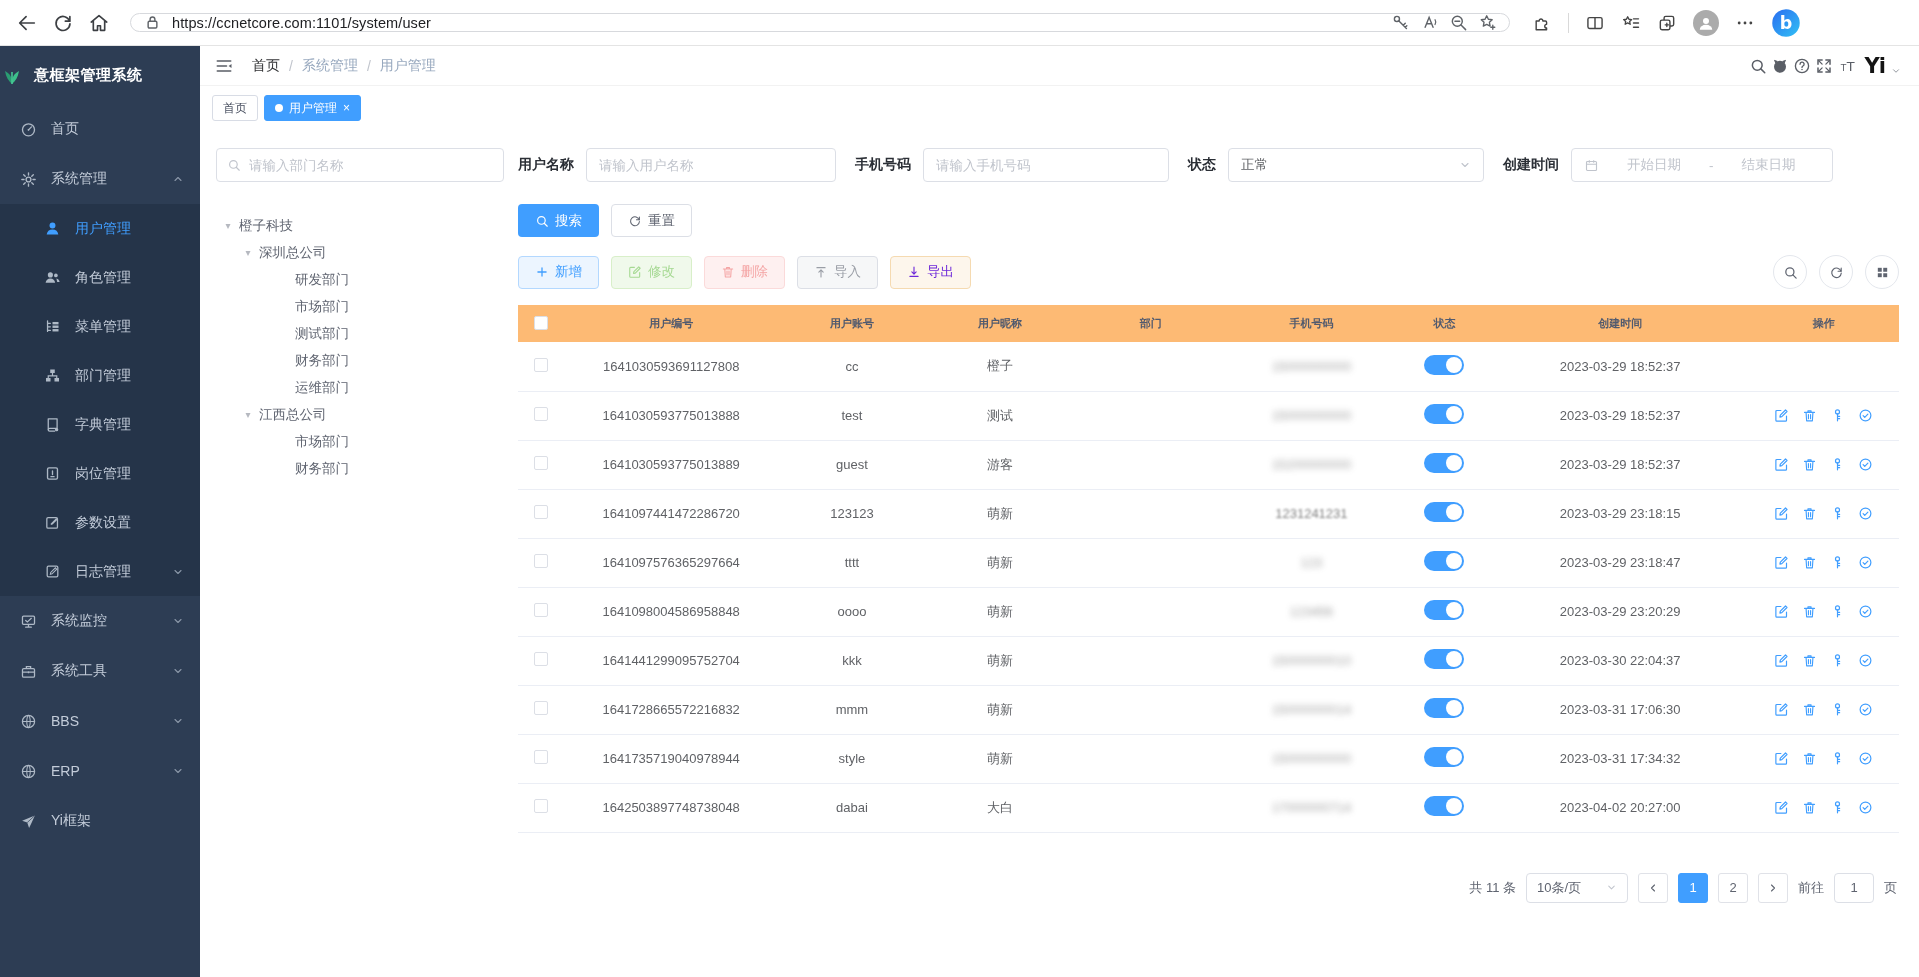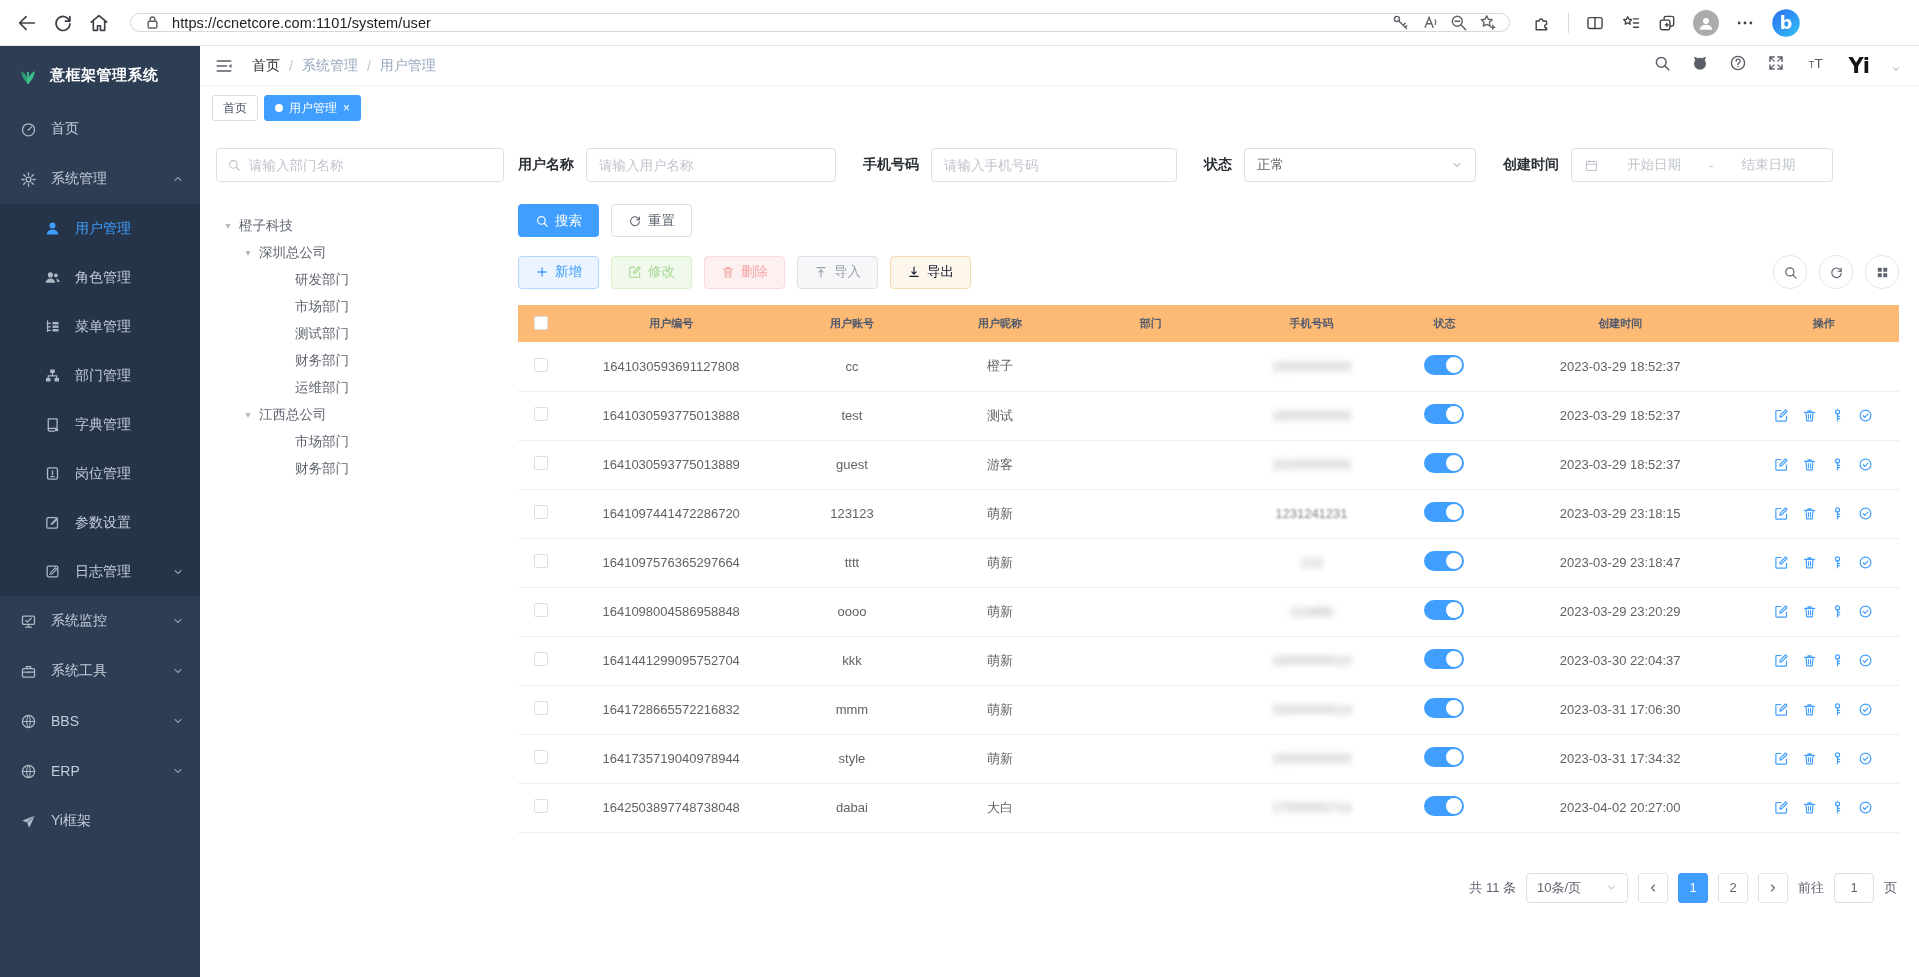--- a/index.html
+++ b/index.html
@@ -18,41 +18,41 @@
   .chrome-right { display:flex; align-items:center; gap:16px; padding-left:8px; }
   .chrome-right .b-btn { width:20px; height:20px; color:#444; }
   .v-div { width:1px; height:20px; background:#d9d9d9; }
   .avatar-chip { width:26px; height:26px; border-radius:50%; background:#ababab; display:flex;
     align-items:center; justify-content:center; overflow:hidden; cursor:pointer; }
   .bing-chip { width:30px; height:30px; cursor:pointer; }
 
   
   .app { display:flex; height:931px; }
   .sidebar { width:200px; background:#2d3d54; color:#c3ccd9; flex:0 0 auto; }
-  .logo-row { height:58px; display:flex; align-items:center; gap:10px; padding-left:16px; }
+  .logo-row { height:58px; display:flex; align-items:center; gap:10px; }
   .logo-title { color:#fff; font-size:15px; font-weight:bold; letter-spacing:.5px; }
   .s-item { height:50px; display:flex; align-items:center; gap:14px; padding:0 16px 0 20px;
     font-size:14px; cursor:pointer; position:relative; }
   .s-item .s-ico { width:17px; height:17px; color:#aeb9c6; flex:0 0 auto; }
   .s-sub { background:#253449; }
   .s-sub .s-item { padding-left:44px; height:49px; }
   .s-item.active { color:#409eff; }
   .s-item.active .s-ico { color:#409eff; }
   .s-chev { margin-left:auto; width:12px; height:12px; color:#8a97a8; }
   .chev-up { transform:rotate(180deg); }
 
   .main { flex:1; display:flex; flex-direction:column; background:#fff; min-width:0; }
   .navbar { height:40px; display:flex; align-items:center; padding:0 18px 0 14px;
     border-bottom:1px solid #f2f2f2; }
   .hamburger { width:20px; height:20px; color:#5a5e66; cursor:pointer; }
   .breadcrumb { display:flex; align-items:center; gap:9px; margin-left:18px; font-size:14px; }
   .bc-home { color:#303133; font-weight:500; }
   .bc-sep { color:#c0c4cc; }
   .bc-dim { color:#97a8be; }
-  .nav-right { margin-left:auto; display:flex; align-items:flex-start; gap:20px; }
+  .nav-right { margin-left:auto; display:flex; align-items:center; gap:4px; }
   .nav-ic { width:18px; height:18px; color:#5a5e66; cursor:pointer; }
   .yi-logo { font-size:21px; font-weight:900; color:#141414; letter-spacing:-1px; cursor:pointer;
     font-family:"DejaVu Sans",sans-serif; }
   .yi-caret { width:10px; height:10px; color:#8a8f97; margin-left:2px; margin-top:10px; }
 
   .tabbar { height:44px; display:flex; align-items:center; gap:6px; padding-left:12px; }
   .tag { height:26px; display:flex; align-items:center; gap:6px; padding:0 10px; font-size:12px;
     border:1px solid #d8dce5; color:#495060; background:#fff; border-radius:3px; cursor:pointer; }
   .tag.active { background:#409eff; border-color:#409eff; color:#fff; }
   .tag .dot { width:8px; height:8px; border-radius:50%; background:#fff; }
@@ -70,21 +70,21 @@
   .t-caret { color:#b6b9c0; font-size:10px; width:12px; text-align:center; }
   .lv0 { padding-left:6px; } .lv1 { padding-left:26px; } .lv2 { padding-left:62px; }
 
   .right-panel { flex:1; display:flex; flex-direction:column; margin-left:14px; min-width:0; }
   .filters { display:flex; align-items:center; justify-content:space-between; padding-right:66px; }
   .f-group { display:flex; align-items:center; gap:12px; }
   .f-label { font-size:14px; font-weight:bold; color:#2b2f36; white-space:nowrap; }
   .f-input { height:34px; border:1px solid #dcdfe6; border-radius:4px; padding:0 12px;
     font-size:13.5px; color:#606266; width:250px; background:#fff; outline:none; font-family:inherit; }
   .f-input::placeholder { color:#c0c4cc; }
-  .f-select { height:34px; width:232px; border:1px solid #dcdfe6; border-radius:4px;
+  .f-select { height:34px; width:256px; border:1px solid #dcdfe6; border-radius:4px;
     display:flex; align-items:center; padding:0 12px; font-size:13.5px; color:#606266;
     background:#fff; cursor:pointer; }
   .f-select .caret { margin-left:auto; width:12px; height:12px; color:#c0c4cc; }
   .f-range { height:34px; width:262px; border:1px solid #dcdfe6; border-radius:4px;
     display:flex; align-items:center; gap:28px; padding:0 12px; font-size:13.5px; color:#c0c4cc;
     background:#fff; cursor:pointer; }
   .f-range .cal { width:15px; height:15px; color:#c0c4cc; }
 
   .btn-row { margin-top:22px; display:flex; gap:12px; }
   .btn { height:33px; border-radius:4px; display:inline-flex; align-items:center; gap:6px;
@@ -92,21 +92,21 @@
     font-family:inherit; }
   .btn .bic { width:14px; height:14px; }
   .btn-primary { background:#409eff; color:#fff; }
   .btn-plainwhite { background:#fff; border-color:#dcdfe6; color:#5f6470; }
 
   .action-row { margin-top:18px; display:flex; gap:12px; align-items:center; }
   .btn-add { background:#ecf5ff; border-color:#b3d8ff; color:#409eff; }
   .btn-edit { background:#f0f9eb; border-color:#d8efc9; color:#a6d993; }
   .btn-del { background:#fef0f0; border-color:#fbdada; color:#f4a3a3; }
   .btn-imp { background:#f6f7f8; border-color:#dcdfe6; color:#9a9ea6; }
-  .btn-exp { background:#fdf6ec; border-color:#f5dab1; color:#0f172a;justify-content:space-between; }
+  .btn-exp { background:#fdf6ec; border-color:#f5dab1; color:#6d28d9;justify-content:space-between; }
   .action-right { margin-left:auto; display:flex; gap:12px; }
   .circle-btn { width:34px; height:34px; border-radius:50%; border:1px solid #e4e7ed;
     display:flex; align-items:center; justify-content:center; color:#5f6470; background:#fff;
     cursor:pointer; }
   .circle-btn svg { width:15px; height:15px; }
 
   
   table.users { width:100%; border-collapse:collapse; margin-top:16px; table-layout:fixed; }
   .users th { background:#fdba74; height:37px; font-size:11px; color:#515a6e; font-weight:bold;
     text-align:center; }

